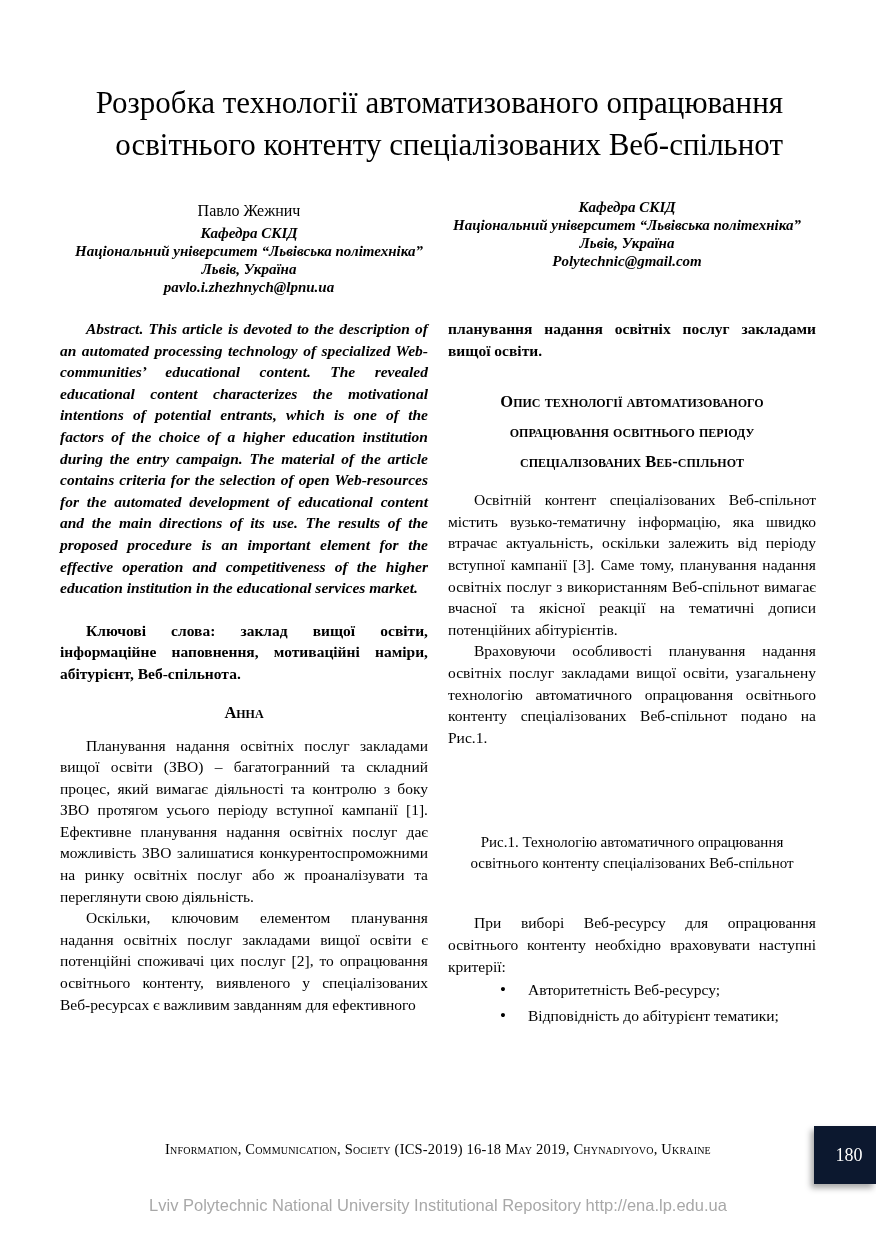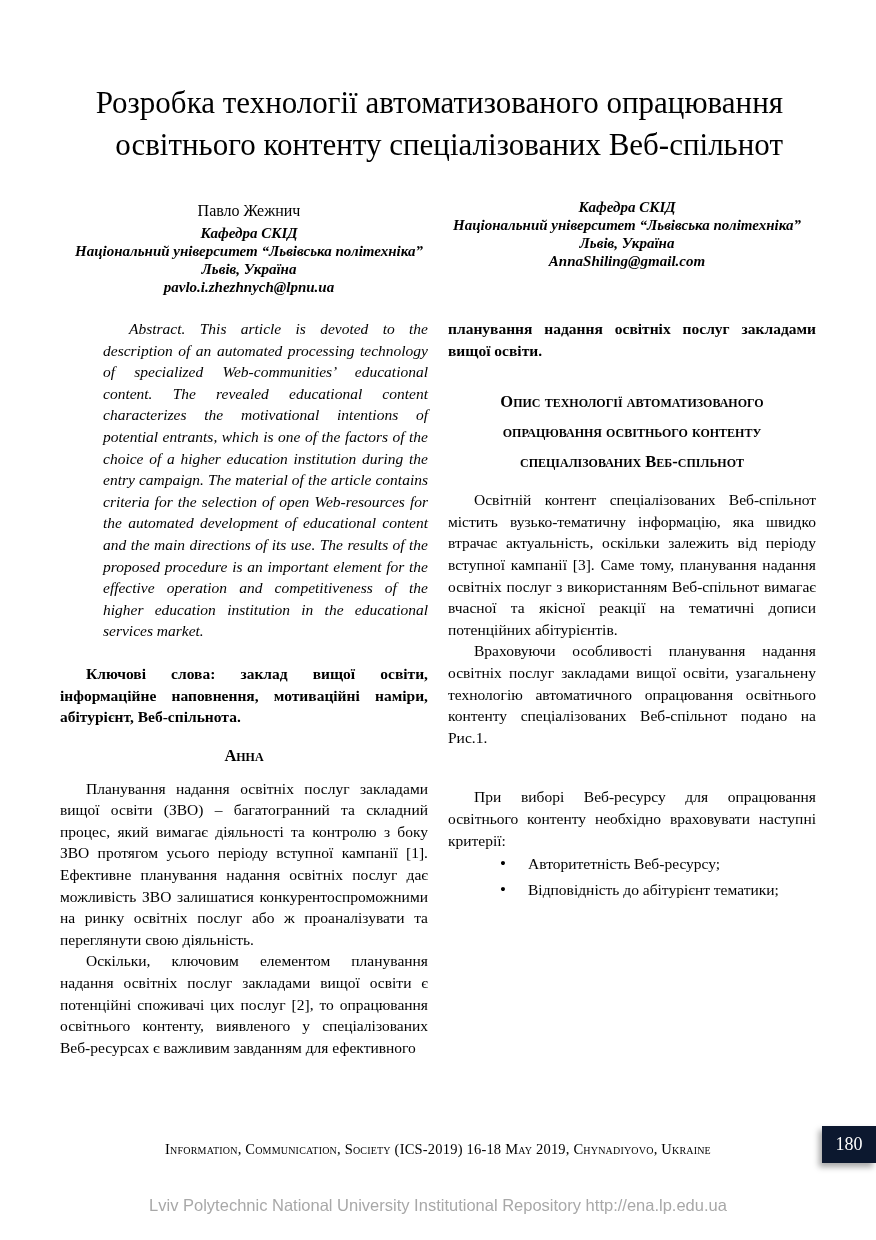--- a/index.html
+++ b/index.html
@@ -47,21 +47,21 @@
   }
   .col {
     flex: 0 0 368px;
     width: 368px;
     font-size: 15.5px;
     line-height: 21.6px;
     text-align: justify;
   }
   .para { margin: 0; text-indent: 26px; }
   .para-noindent { margin: 0; text-indent: 0; font-weight: bold; }
-  .abstract { font-weight: normal; font-style: italic; margin-left: 43px; }
+  .abstract { font-weight: bold; font-style: italic; }
   .keywords { font-weight: bold; margin-top: 21px; }
   .sec-heading {
     text-align: center;
     text-indent: 0;
     font-weight: bold;
     font-size: 16.5px;
     font-variant: small-caps;
     margin: 16px 0 10px 0;
     line-height: 24px;
   }
@@ -100,28 +100,29 @@
     text-align: center;
     font-variant: small-caps;
     font-size: 14.5px;
     letter-spacing: 0.2px;
   }
   .page-number-box {
     position: absolute;
     top: 1126px;
     right: 0;
     width: 54px;
-    height: 37px;
+    height: 58px;
     background: #0c182f;
     color: #ffffff;
     font-size: 18px;
     display: flex;
     align-items: center;
     justify-content: center;
     box-shadow: -3px 4px 6px rgba(0,0,0,0.35);
+    padding-left: 8px;
   }
   .repository-line {
     position: absolute;
     top: 1196px;
     left: 0;
     width: 100%;
     text-align: center;
     font-family: "Liberation Sans", sans-serif;
     font-size: 16.5px;
     color: #a8a8a8;
@@ -139,39 +140,40 @@
       <div class="author-name">Павло Жежнич</div>
       <div class="author-line">Кафедра СКІД</div>
       <div class="author-line">Національний університет “Львівська політехніка”</div>
       <div class="author-line">Львів, Україна</div>
       <div class="author-line">pavlo.i.zhezhnych@lpnu.ua</div>
     </div>
     <div class="author-block">
       <div class="author-line">Кафедра СКІД</div>
       <div class="author-line">Національний університет “Львівська політехніка”</div>
       <div class="author-line">Львів, Україна</div>
-      <div class="author-line">AnnaShiling@gmail.com</div>
+      <div class="author-line">Polytechnic@gmail.com</div>
     </div>
   </div>
 
   <div class="columns">
 
     <div class="col">
       <p class="para abstract">Abstract. This article is devoted to the description of an automated processing technology of specialized Web-communities’ educational content. The revealed educational content characterizes the motivational intentions of potential entrants, which is one of the factors of the choice of a higher education institution during the entry campaign. The material of the article contains criteria for the selection of open Web-resources for the automated development of educational content and the main directions of its use. The results of the proposed procedure is an important element for the effective operation and competitiveness of the higher education institution in the educational services market.</p>
       <p class="para keywords">Ключові слова: заклад вищої освіти, інформаційне наповнення, мотиваційні наміри, абітурієнт, Веб-спільнота.</p>
       <h2 class="sec-heading">Анна</h2>
       <p class="para">Планування надання освітніх послуг закладами вищої освіти (ЗВО) – багатогранний та складний процес, який вимагає діяльності та контролю з боку ЗВО протягом усього періоду вступної кампанії [1]. Ефективне планування надання освітніх послуг дає можливість ЗВО залишатися конкурентоспроможними на ринку освітніх послуг або ж проаналізувати та переглянути свою діяльність.</p>
       <p class="para">Оскільки, ключовим елементом планування надання освітніх послуг закладами вищої освіти є потенційні споживачі цих послуг [2], то опрацювання освітнього контенту, виявленого у спеціалізованих Веб-ресурсах є важливим завданням для ефективного</p>
     </div>
 
     <div class="col">
       <p class="para-noindent">планування надання освітніх послуг закладами вищої освіти.</p>
-      <h2 class="sec-heading multi">Опис технології автоматизованого опрацювання освітнього контенту спеціалізованих Веб-спільнот</h2>
+      <h2 class="sec-heading multi">Опис технології автоматизованого опрацювання освітнього періоду спеціалізованих Веб-спільнот</h2>
       <p class="para">Освітній контент спеціалізованих Веб-спільнот містить вузько-тематичну інформацію, яка швидко втрачає актуальність, оскільки залежить від періоду вступної кампанії [3]. Саме тому, планування надання освітніх послуг з використанням Веб-спільнот вимагає вчасної та якісної реакції на тематичні дописи потенційних абітурієнтів.</p>
       <p class="para">Враховуючи особливості планування надання освітніх послуг закладами вищої освіти, узагальнену технологію автоматичного опрацювання освітнього контенту спеціалізованих Веб-спільнот подано на Рис.1.</p>
+      <p class="fig-caption">Рис.1. Технологію автоматичного опрацювання освітнього контенту спеціалізованих Веб-спільнот</p>
       <p class="para criteria">При виборі Веб-ресурсу для опрацювання освітнього контенту необхідно враховувати наступні критерії:</p>
       <ul class="criteria-list">
         <li>Авторитетність Веб-ресурсу;</li>
         <li>Відповідність до абітурієнт тематики;</li>
       </ul>
     </div>
 
   </div>
 
   <div class="footer-line">Information, Communication, Society (ICS-2019) 16-18 May 2019, Chynadiyovo, Ukraine</div>

